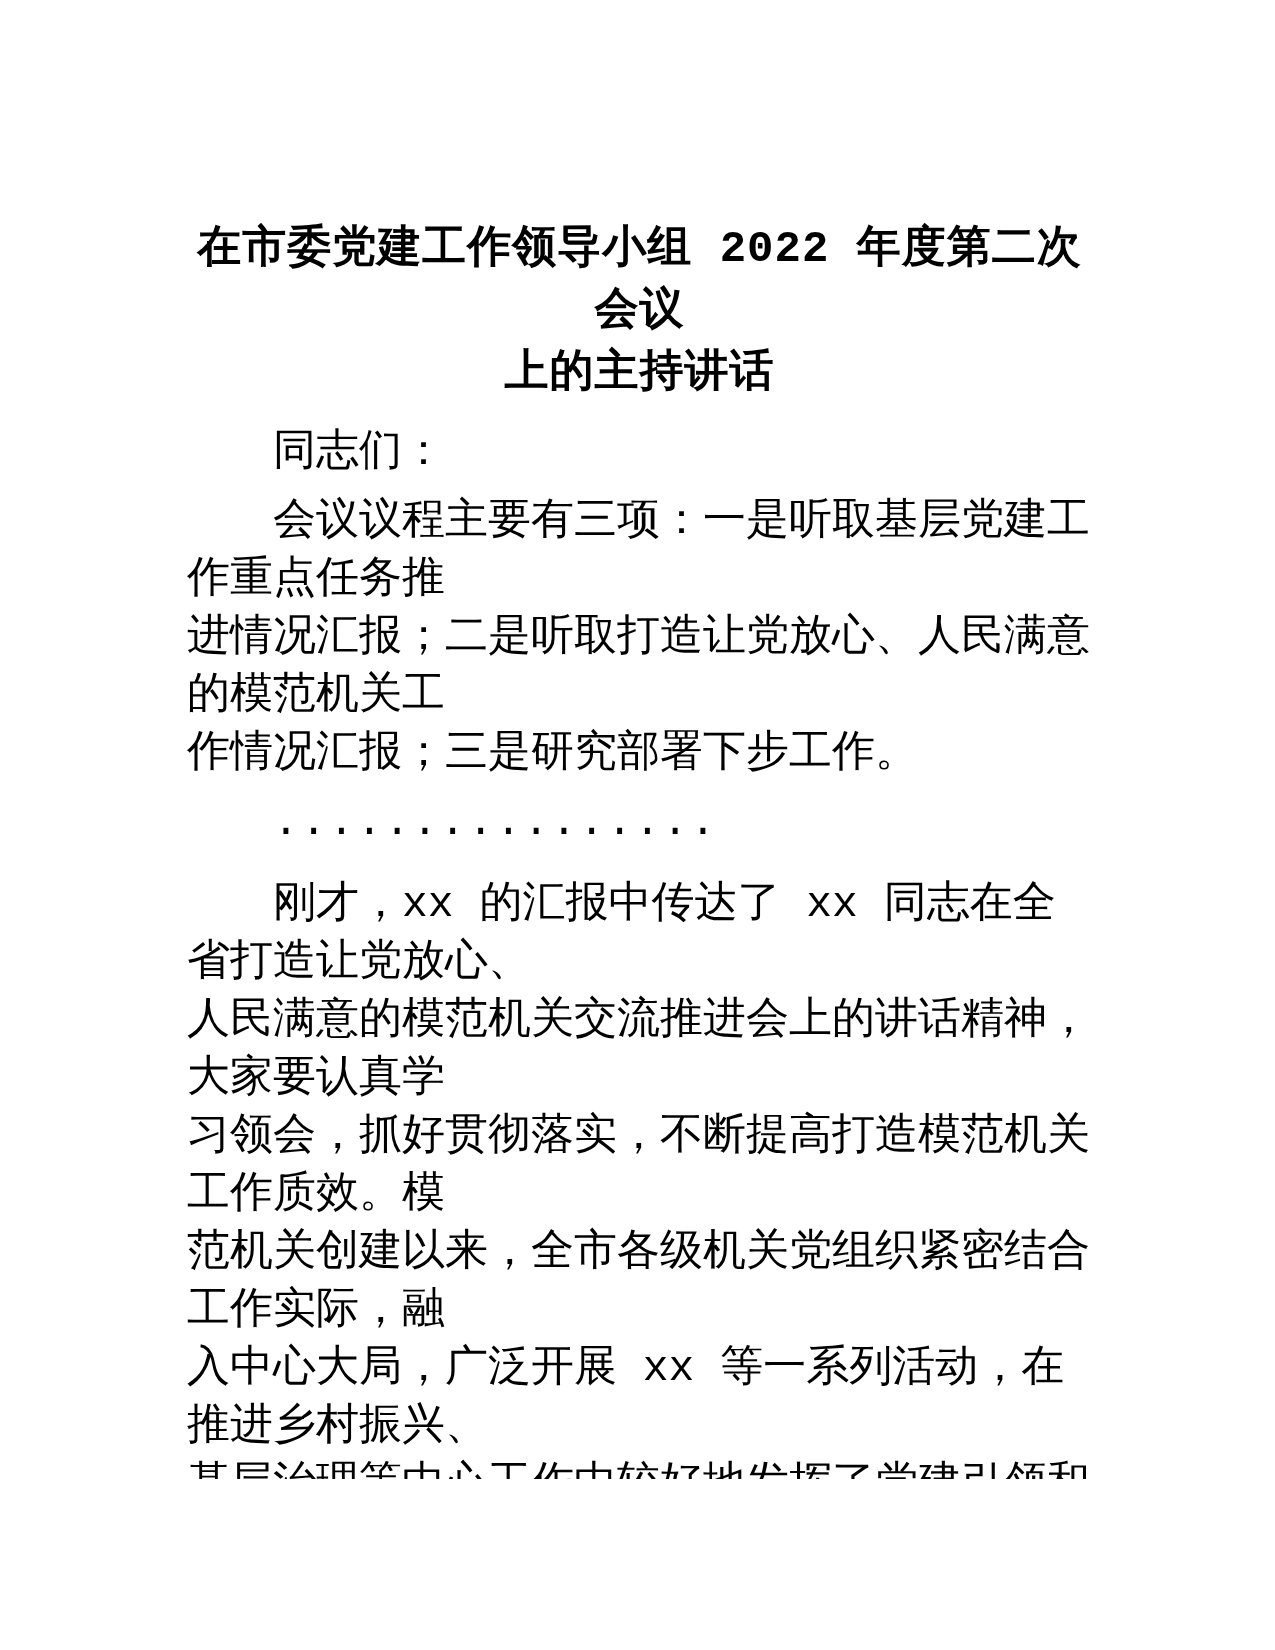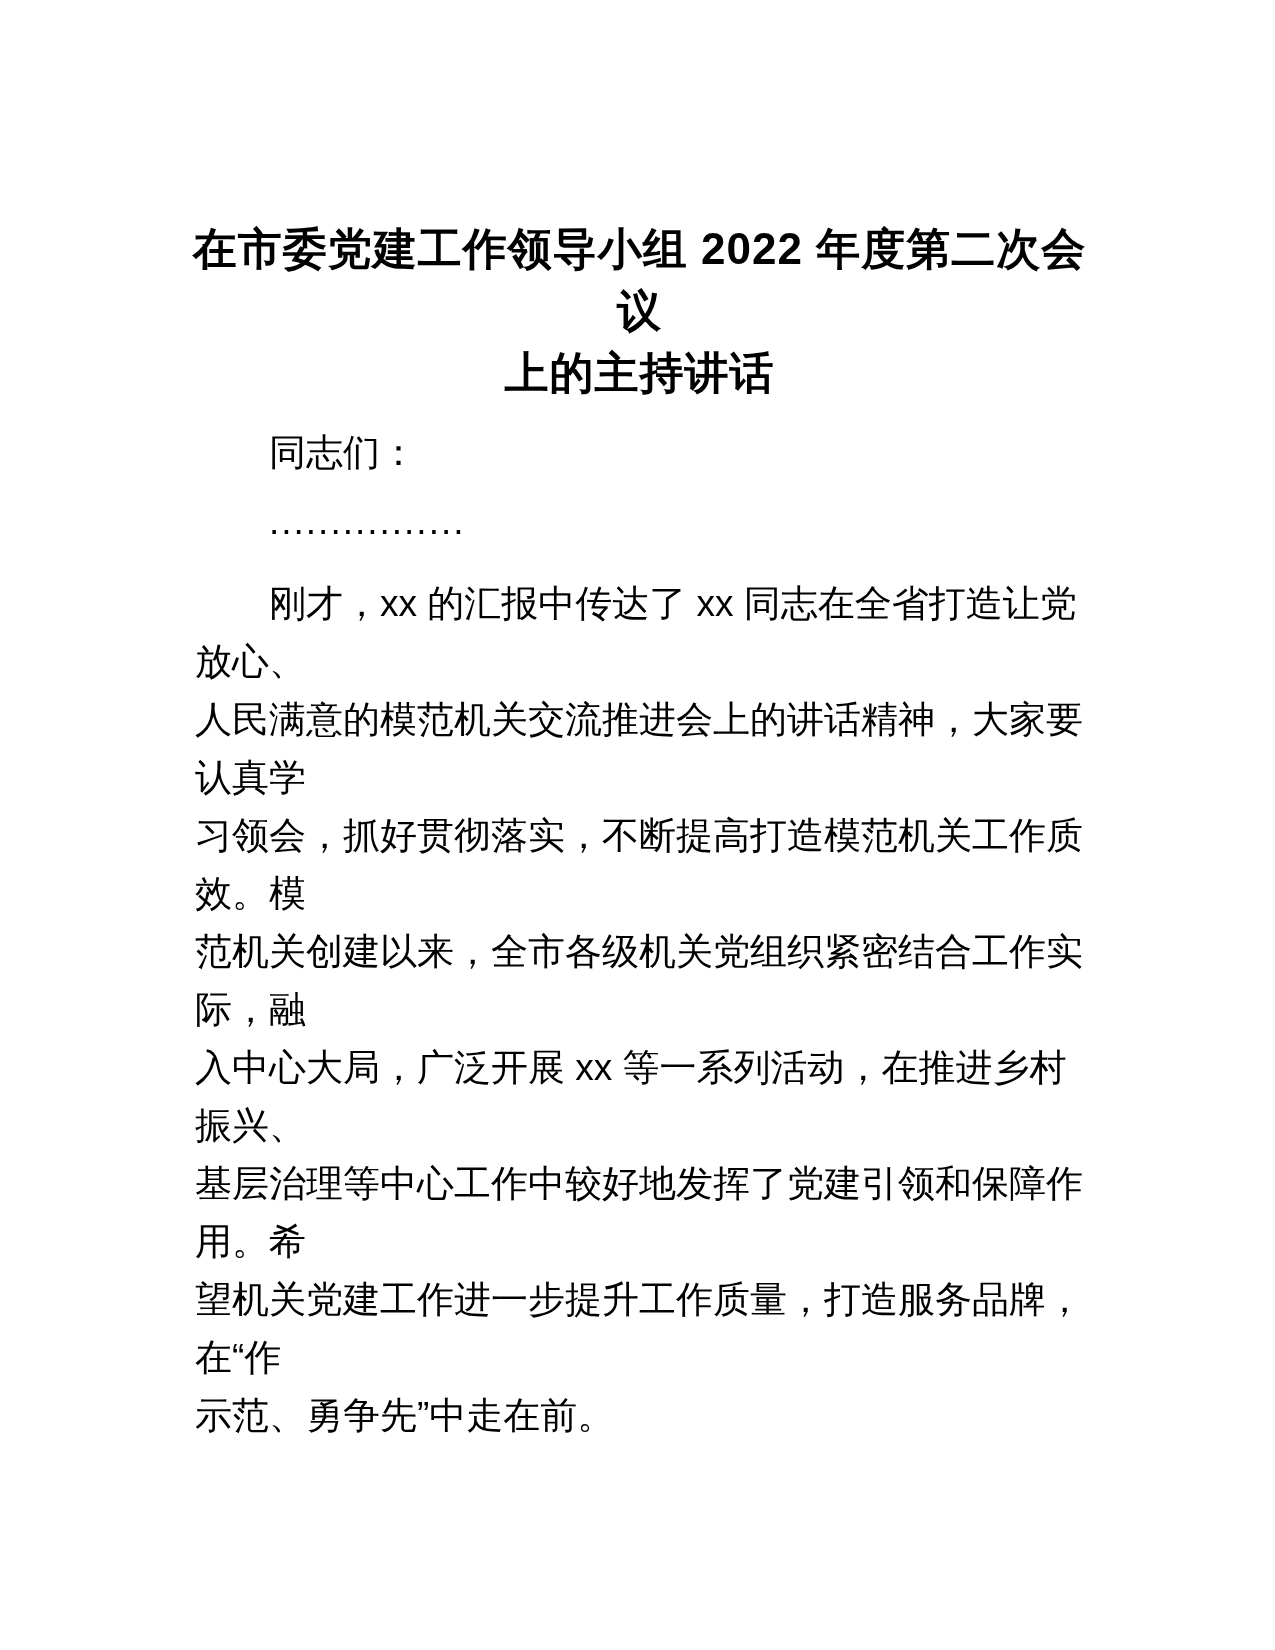--- a/index.html
+++ b/index.html
@@ -7,42 +7,42 @@
     padding: 0;
     background: #ffffff;
   }
   .page {
     position: relative;
     width: 1275px;
     height: 1479px;
     background: #ffffff;
     color: #000000;
     overflow: hidden;
-    font-family: Liberation Sans, sans-serif;
+    font-family: Liberation Mono, monospace;
   }
   .content {
     position: absolute;
     left: 187px;
     top: 218px;
     width: 905px;
   }
   .doc-title {
     font-size: 44px;
     font-weight: 700;
     line-height: 62px;
     text-align: center;
     white-space: pre-line;
     margin: 0 0 20px 0;
     letter-spacing: 1px;
   }
   p.para {
-    font-size: 37px;
+    font-size: 43px;
     font-weight: 400;
     line-height: 58px;
-    margin: 0 0 11px 8px;
+    margin: 0 0 11px 0;
     text-indent: 2em;
     white-space: pre-line;
     text-align: left;
   }
   p.para-dots {
     margin-top: 4px;
     margin-bottom: 24px;
     letter-spacing: 2px;
   }
 </style>
@@ -51,20 +51,23 @@
 
 <div class="page">
   <div class="content">
 
     <div class="doc-title">在市委党建工作领导小组 2022 年度第二次会议
 上的主持讲话</div>
 
     <p class="para">同志们：</p>
 
 
+    <p class="para">会议议程主要有三项：一是听取基层党建工作重点任务推
+进情况汇报；二是听取打造让党放心、人民满意的模范机关工
+作情况汇报；三是研究部署下步工作。</p>
 
     <p class="para para-dots">................</p>
 
     <p class="para">刚才，xx 的汇报中传达了 xx 同志在全省打造让党放心、
 人民满意的模范机关交流推进会上的讲话精神，大家要认真学
 习领会，抓好贯彻落实，不断提高打造模范机关工作质效。模
 范机关创建以来，全市各级机关党组织紧密结合工作实际，融
 入中心大局，广泛开展 xx 等一系列活动，在推进乡村振兴、
 基层治理等中心工作中较好地发挥了党建引领和保障作用。希
 望机关党建工作进一步提升工作质量，打造服务品牌，在“作

